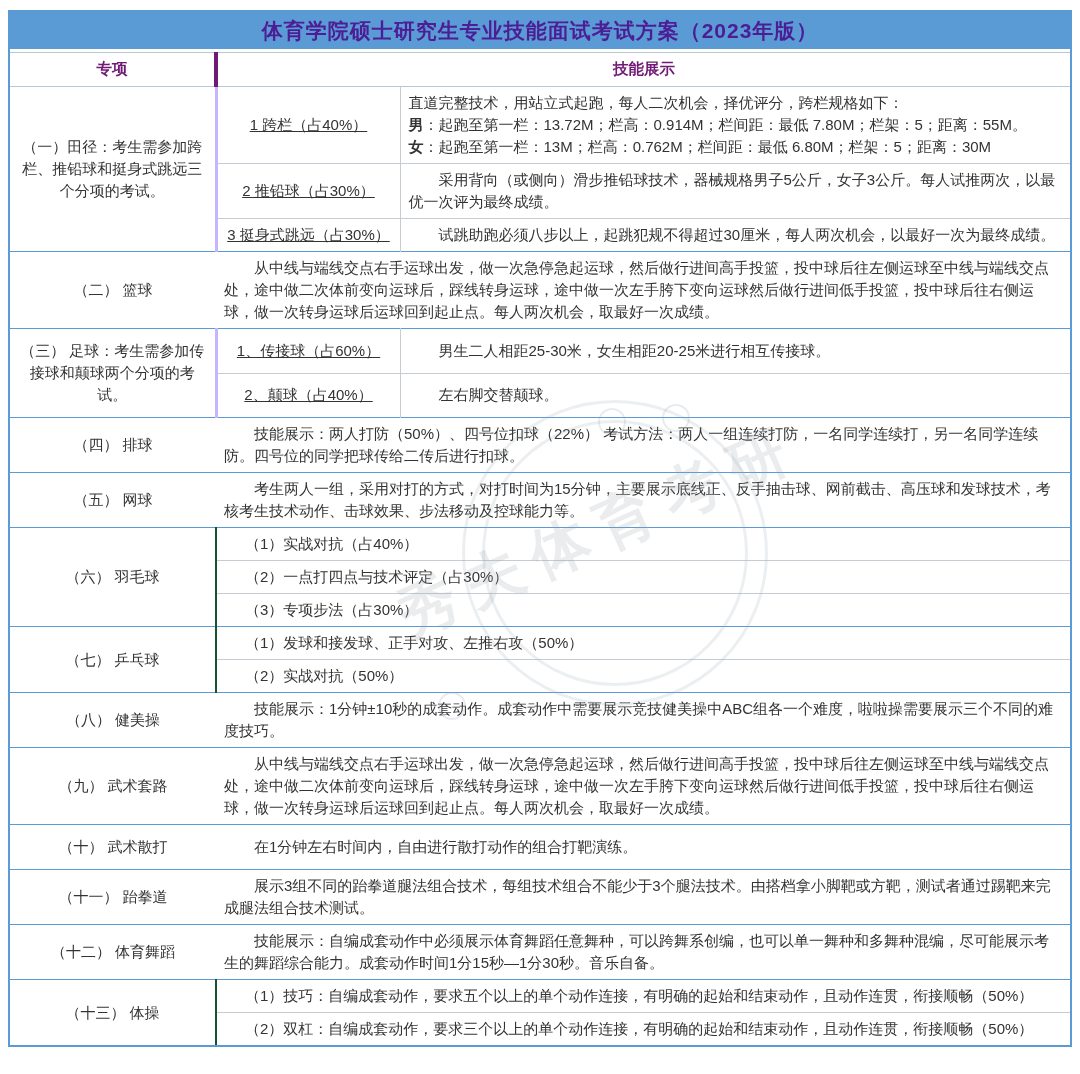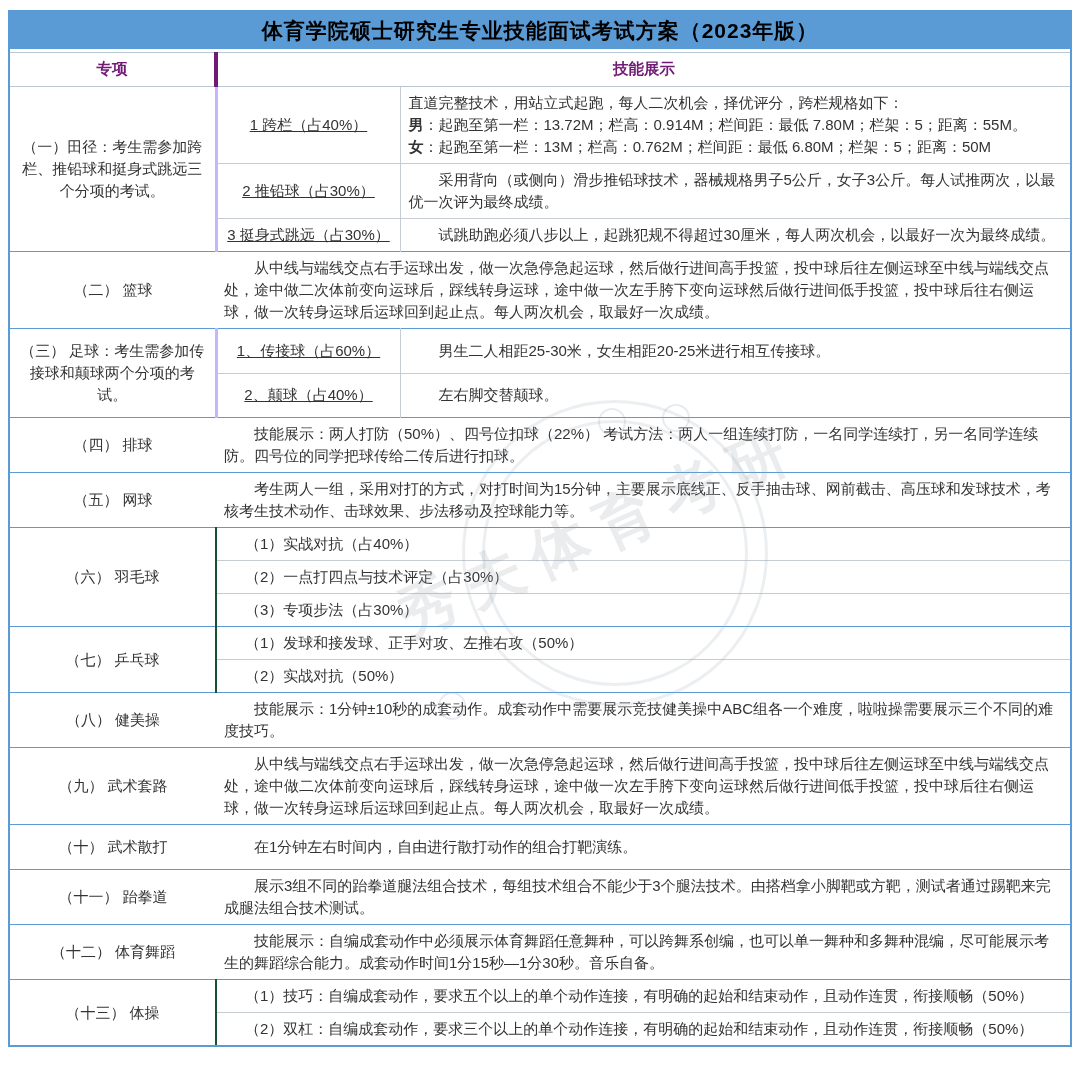--- a/index.html
+++ b/index.html
@@ -1,20 +1,20 @@
 <!DOCTYPE html>
 <html lang="zh"><head>
 <meta charset="utf-8">
 <style>
   html,body{margin:0;padding:0;width:1080px;height:1074px;background:#ffffff;overflow:hidden;
     font-family:"Liberation Sans","DejaVu Sans",sans-serif;}
   .page{position:relative;margin:10px 8px 0 8px;border:2px solid #5b9bd5;box-sizing:border-box;background:#fff;}
   .titlebar{height:37px;background:#5b9bd5;display:flex;align-items:center;justify-content:center;
     border-bottom:3px solid #ffffff;}
-  .titlebar span{font-size:21px;font-weight:bold;color:#000000;letter-spacing:1px;}
+  .titlebar span{font-size:21px;font-weight:bold;color:#4c1d95;letter-spacing:1px;}
   .intro{padding:7px 10px 7px 10px;font-size:15.5px;font-weight:bold;color:#151515;
     line-height:26px;text-indent:2em;}
   table{width:100%;border-collapse:collapse;table-layout:fixed;font-size:15px;color:#333;}
   col.c1{width:206px;} col.c2{width:184px;}
   th{font-size:15.5px;font-weight:bold;color:#701a75;height:31px;
     border-top:1px solid #b9c6d4;border-bottom:1px solid #b9c6d4;}
   td{vertical-align:middle;line-height:22px;padding:5px 8px;border-top:1px solid #c6ccd4;}
   tr.major td{border-top:1.5px solid #5b9bd5;}
   .sport{text-align:center;padding:11px 6px;}
   .sub{text-align:center;border-left:3px solid #c4b5fd;border-right:1px solid #c6ccd4;text-decoration:underline;}
@@ -57,21 +57,21 @@
       </tr>
     </thead>
     <tbody>
 
       <tr class="major">
         <td class="sport" rowspan="3">（一）田径：考生需参加跨栏、推铅球和挺身式跳远三个分项的考试。</td>
         <td class="sub">1 跨栏（占40%）</td>
         <td class="desc noindent">
           <div>直道完整技术，用站立式起跑，每人二次机会，择优评分，跨栏规格如下：</div>
           <div><b>男</b><span>：起跑至第一栏：13.72M；栏高：0.914M；栏间距：最低 7.80M；栏架：5；距离：55M。</span></div>
-          <div><b>女</b><span>：起跑至第一栏：13M；栏高：0.762M；栏间距：最低 6.80M；栏架：5；距离：50M</span></div>
+          <div><b>女</b><span>：起跑至第一栏：13M；栏高：0.762M；栏间距：最低 6.80M；栏架：5；距离：30M</span></div>
         </td>
       </tr>
       <tr>
         <td class="sub">2 推铅球（占30%）</td>
         <td class="desc">采用背向（或侧向）滑步推铅球技术，器械规格男子5公斤，女子3公斤。每人试推两次，以最优一次评为最终成绩。</td>
       </tr>
       <tr>
         <td class="sub">3 挺身式跳远（占30%）</td>
         <td class="desc">试跳助跑必须八步以上，起跳犯规不得超过30厘米，每人两次机会，以最好一次为最终成绩。</td>
       </tr>

